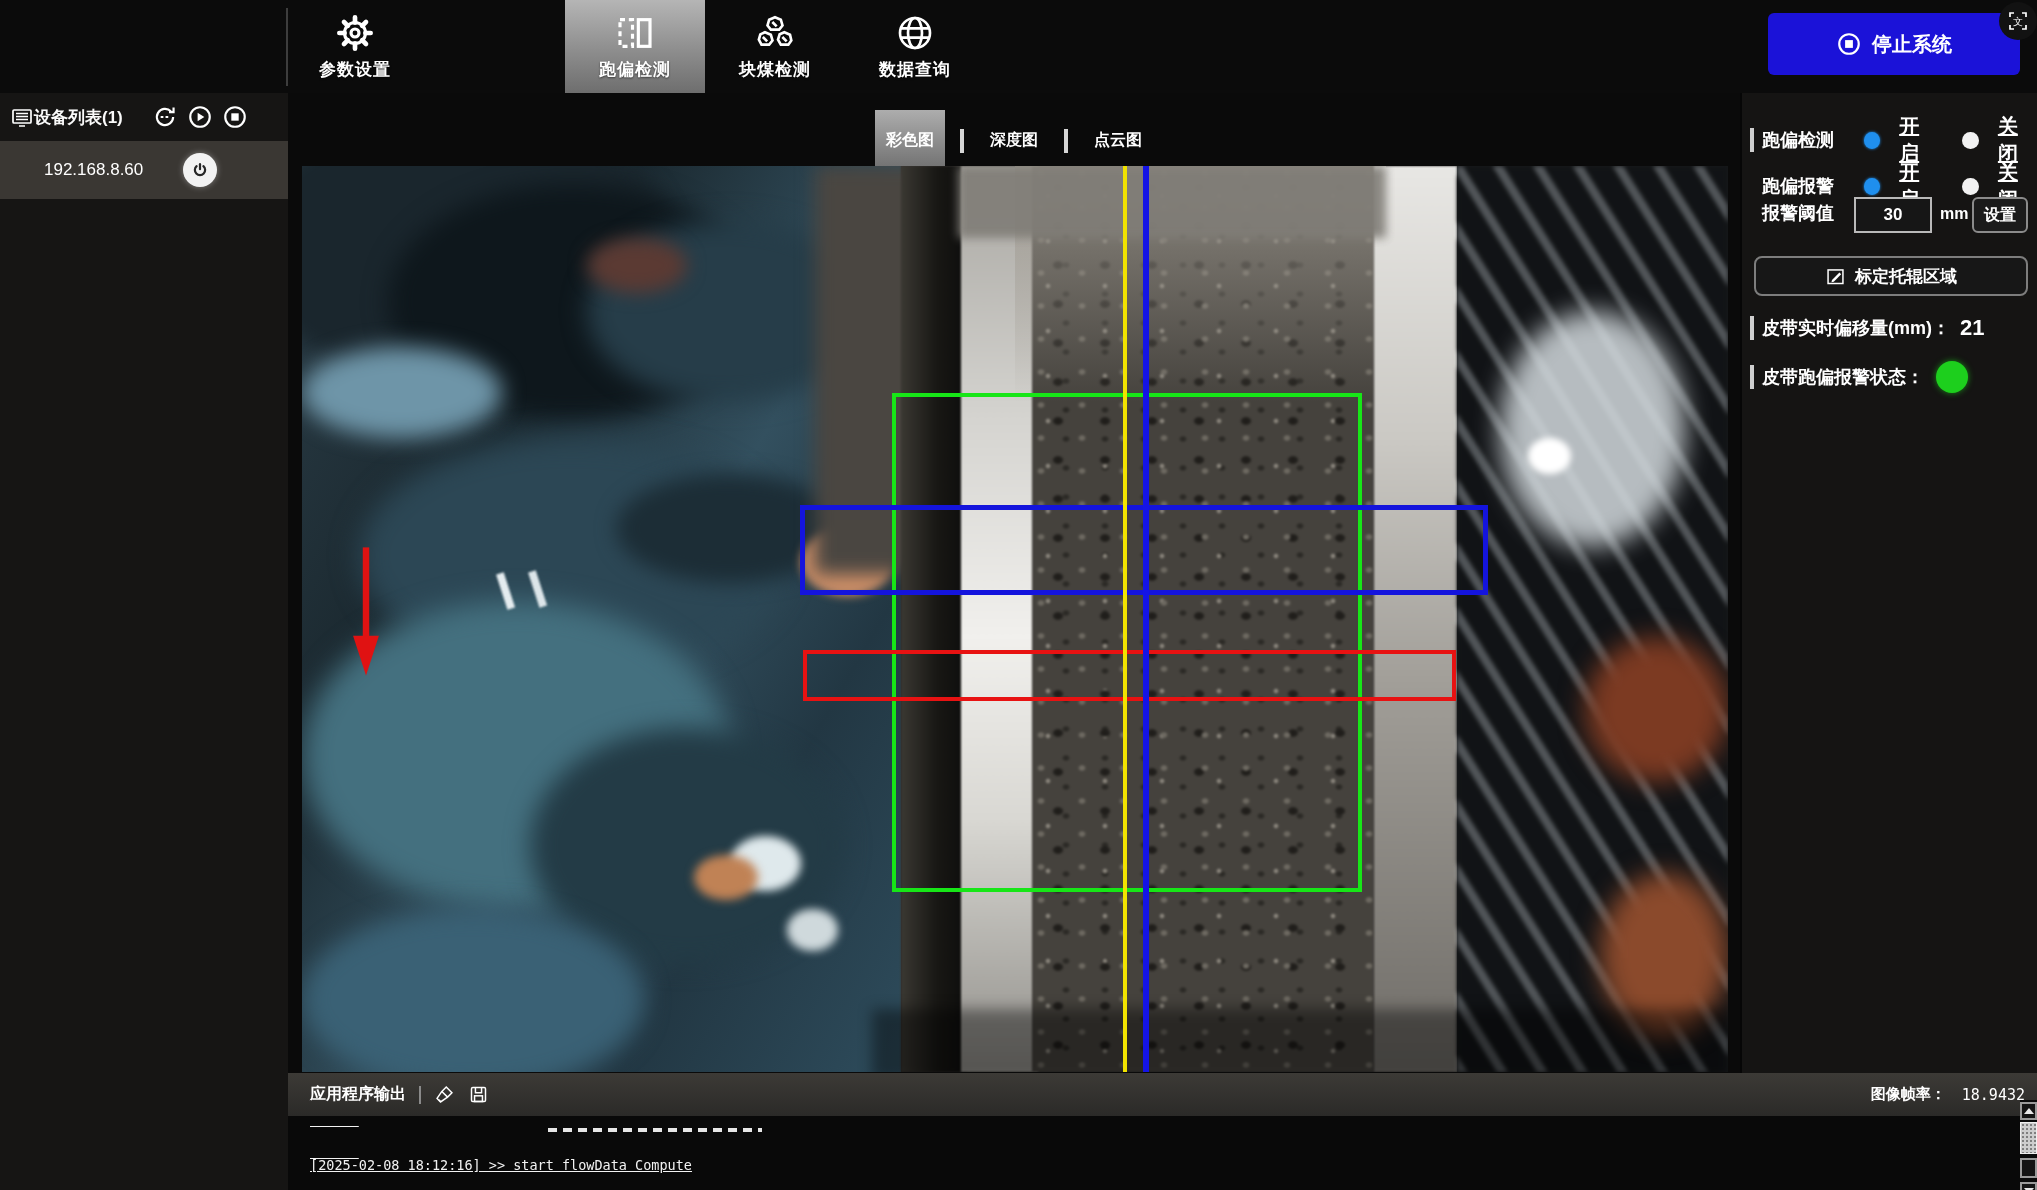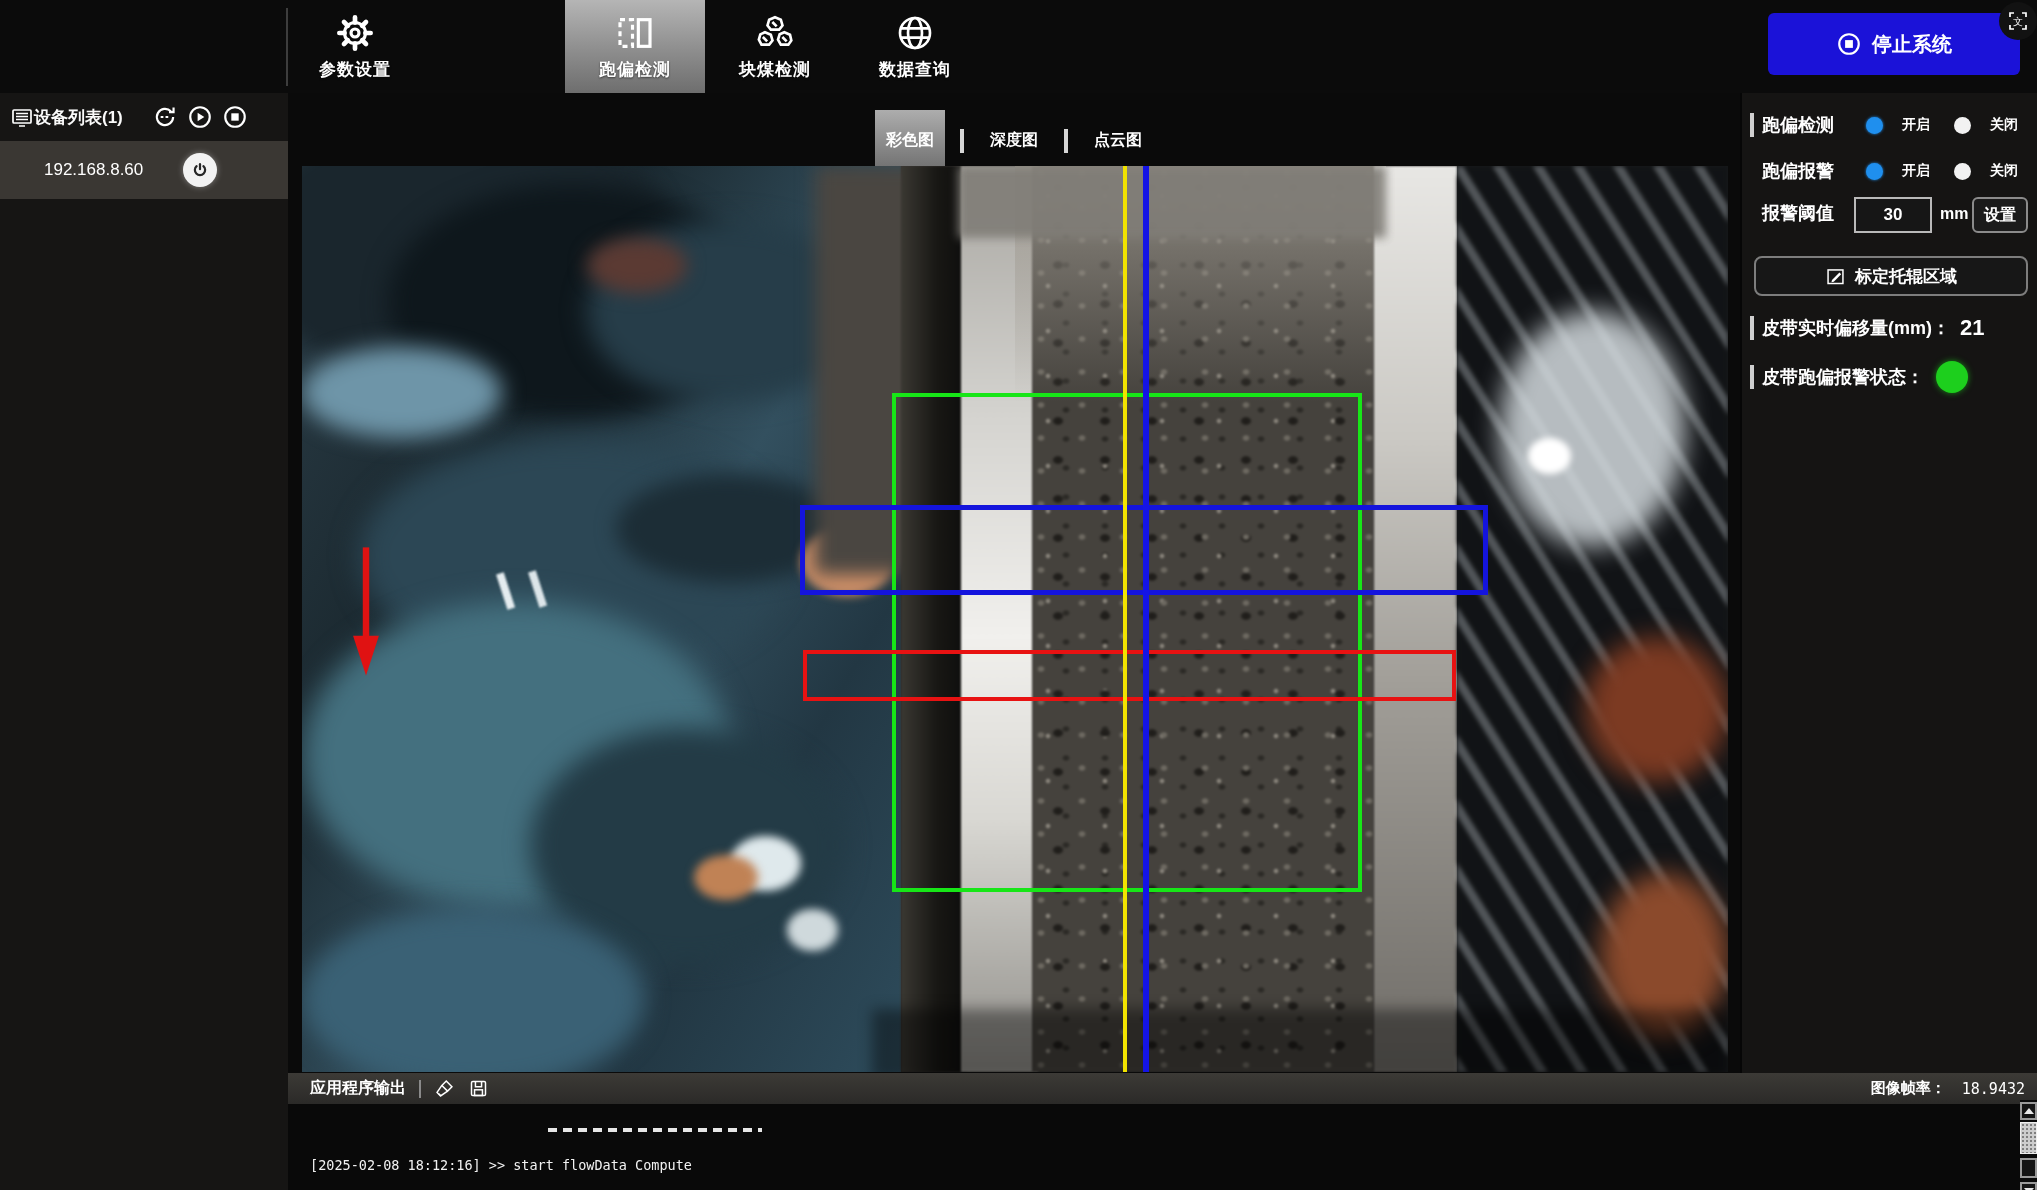--- a/index.html
+++ b/index.html
@@ -90,51 +90,51 @@
 
   
   .rpanel { position:absolute; left:1740px; top:93px; width:297px; height:980px; background:#151413;
             border-left:2px solid #060606; }
   .rp-row { position:absolute; left:0; display:flex; align-items:center; }
   .tick { display:inline-block; width:4px; height:24px; background:#cfcfcf; margin-right:8px; }
   .rp-label { font-size:18px; font-weight:700; color:#fff; }
   .radio { display:inline-block; width:17px; height:17px; border-radius:50%; cursor:pointer; }
   .radio.on { background:#1f8fee; box-shadow:0 0 3px #1f8fee; }
   .radio.off { background:#f2f2f2; }
-  .rp-opt { font-size:14px; font-weight:700; margin-left:19px; }
+  .rp-opt { font-size:20px; font-weight:700; margin-left:19px;text-decoration:underline; }
   .th-input { position:absolute; left:112px; top:0; width:78px; height:36px; background:#161616;
               border:2px solid #b9b9b9; color:#fff; font-size:17px; font-weight:700; text-align:center;
               font-family:inherit; }
   .th-unit { position:absolute; left:198px; top:8px; font-size:16px; font-weight:700; }
   .th-set { position:absolute; left:230px; top:0; width:56px; height:36px; background:#1b1b1b;
             border:2px solid #8b8b8b; border-radius:6px; color:#fff; font-size:16px; font-weight:700;
             cursor:pointer; font-family:inherit; }
   .calib { position:absolute; left:12px; top:163px; width:274px; height:40px; background:#171717;
            border:2px solid #7d7d7d; border-radius:8px; color:#fff; font-size:17px; font-weight:700;
            display:flex; align-items:center; justify-content:center; gap:9px; cursor:pointer;
            font-family:inherit; }
   .calib svg { width:21px; height:21px; }
   .offset-val { font-size:22px; font-weight:700; margin-left:10px; }
   .status-dot { width:32px; height:32px; border-radius:50%; background:#1dcf1d; margin-left:12px;
                 box-shadow:0 0 6px rgba(30,220,30,.6); }
 
   
   .logpanel { position:absolute; left:288px; top:1073px; width:1749px; height:117px; background:#090909; }
-  .log-header { position:absolute; left:0; top:0; width:100%; height:31px;
+  .log-header { position:absolute; left:0; top:0; width:100%; height:43px;
     background:linear-gradient(180deg,#3c3a36,#2b2a28); display:flex; align-items:center;
     padding:0 12px 0 22px; }
   .log-title { font-size:16px; font-weight:700; color:#fff; }
   .lh-sep { width:2px; height:18px; background:#8a8a8a; margin:0 13px; }
   .lh-ic { width:21px; height:21px; margin-right:13px; cursor:pointer; }
   .lh-spacer { flex:1; }
   .fr-label { font-size:15px; font-weight:700;padding-left:32px; }
   .fr-value { font-size:15px; margin-left:16px; font-family:"DejaVu Sans Mono",monospace; }
   .log-body { position:absolute; left:0; top:27px; right:17px; bottom:0; overflow:hidden;
     padding:1px 6px 0 22px; font-family:"DejaVu Sans Mono",monospace; font-size:13.5px;
-    line-height:13.3px; color:#f2f2f2; white-space:pre; }
+    line-height:13.3px; color:#f2f2f2; white-space:pre;text-decoration:underline; }
   .log-partial { height:4px; overflow:hidden; margin:0 0 1px 238px; width:214px;
     background:repeating-linear-gradient(90deg,#e6e6e6 0 9px, transparent 9px 15px); }
   .log-scroll { position:absolute; right:0; top:27px; width:17px; height:90px; background:#0a0a0a; overflow:hidden; }
   .ls-btn, .ls-box { position:absolute; left:0; width:17px; border:2px solid #9a9a9a; background:#141414; }
   .ls-thumb { position:absolute; left:0; top:22px; width:17px; height:32px; background:#cdcdcd;
     background-image:radial-gradient(#7f7f7f 1px, transparent 1.3px); background-size:4px 4px;
     border:1px solid #efefef; cursor:grab; }
   .arr-up { width:0; height:0; border-left:5px solid transparent; border-right:5px solid transparent;
     border-bottom:6px solid #e8e8e8; margin:4px auto 0; }
   .arr-dn { width:0; height:0; border-left:5px solid transparent; border-right:5px solid transparent;

